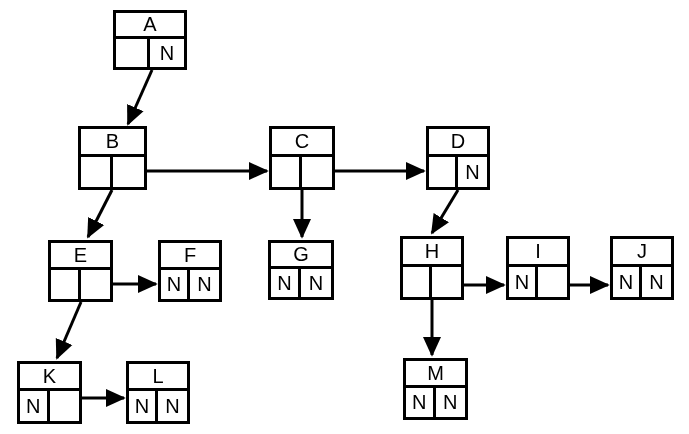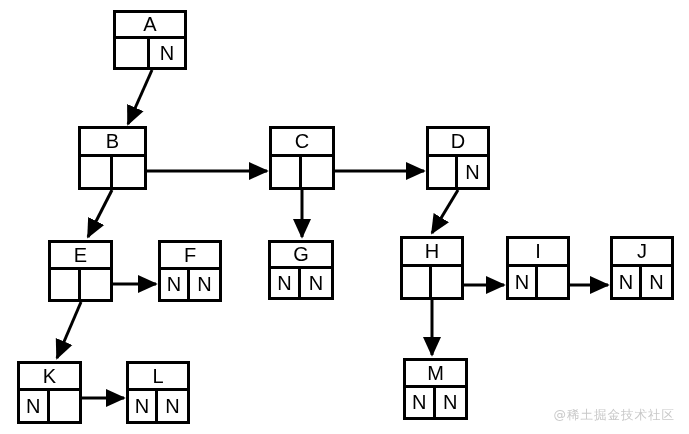--- a/index.html
+++ b/index.html
@@ -189,15 +189,14 @@
       </div>
       <div class="node" style="left: 403px; top: 358px; width: 65px; height: 62px;">
         <div class="node-head">M</div>
         <div class="node-cells">
           <div class="cell left">N</div>
           <div class="cell right">N</div>
         </div>
       </div>
     </div>
 
-  <div class="watermark">@稀土掘金技术社区</div>
 
 </div>
 
 </body></html>

